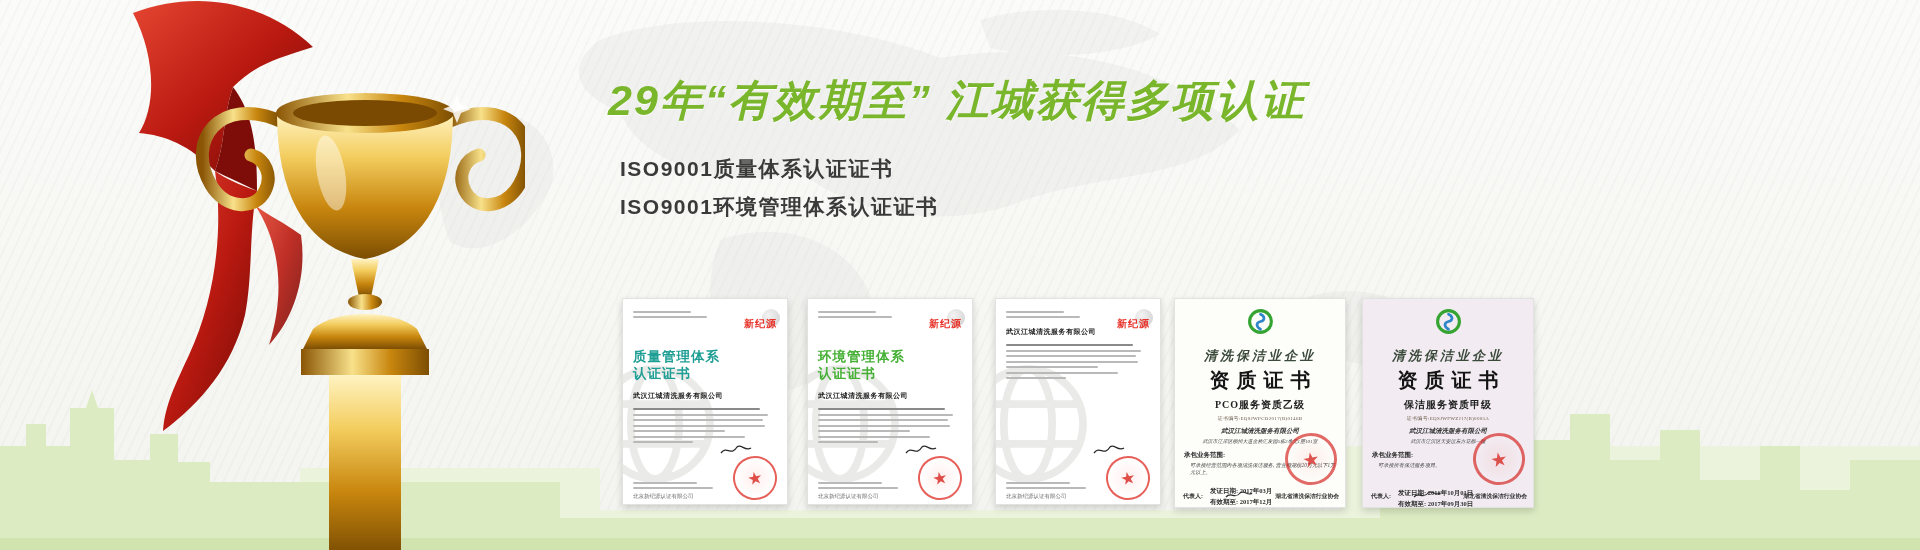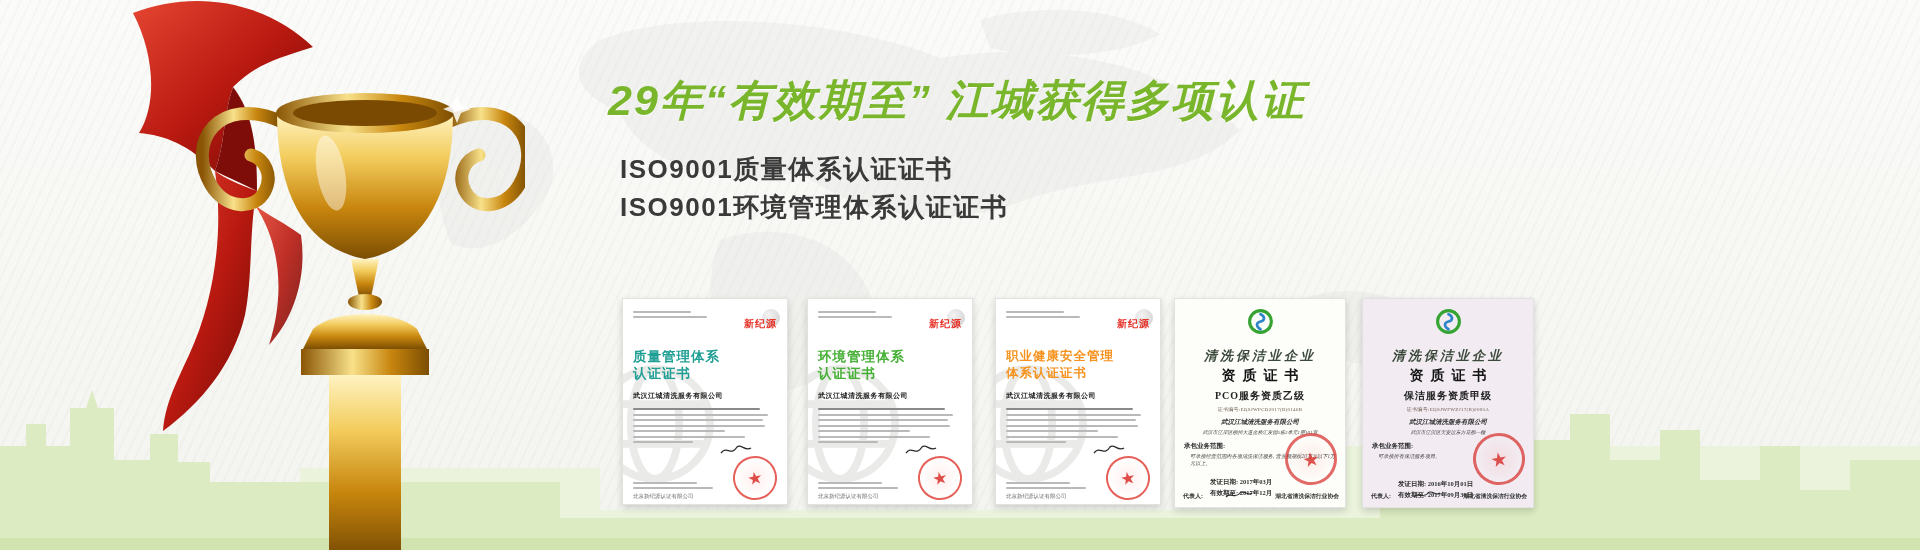--- a/index.html
+++ b/index.html
@@ -8,21 +8,21 @@
   .banner::before{content:"";position:absolute;inset:0;z-index:1;pointer-events:none;
     background:repeating-linear-gradient(115deg,rgba(60,60,60,.028) 0 2px,transparent 2px 9px);}
   .worldmap{position:absolute;left:420px;top:0;z-index:1;opacity:.5;}
   .skyline{position:absolute;left:0;bottom:0;z-index:2;}
   .trophy{position:absolute;left:105px;top:-5px;z-index:3;}
   .headline{position:absolute;left:608px;top:72px;z-index:4;font-size:43px;font-weight:800;
     font-style:italic;letter-spacing:2px;white-space:nowrap;text-shadow:0 1px 0 rgba(255,255,255,.8);}
   .cert-col{position:absolute;top:150px;z-index:4;}
   .cert-col.left{left:620px;}
   .cert-col.right{left:1100px;}
-  .cert-line{font-size:26px;font-weight:700;color:#3a3a3a;letter-spacing:1.5px;line-height:38px;white-space:nowrap;}
+  .cert-line{font-size:21px;font-weight:700;color:#3a3a3a;letter-spacing:1.5px;line-height:38px;white-space:nowrap;}
   
   .certs{position:absolute;left:622px;top:298px;width:915px;height:215px;z-index:4;}
   .cert{position:absolute;top:0;background:#fff;border:1px solid #e2e2e0;
     box-shadow:0 3px 7px rgba(0,0,0,.16);overflow:hidden;}
   .cert.iso{width:166px;height:207px;padding:8px 10px;box-sizing:border-box;}
   .cert.zizhi{width:172px;height:210px;padding:7px 9px;box-sizing:border-box;text-align:center;
     font-family:"Liberation Serif","DejaVu Serif",serif;}
   .globe-wm{position:absolute;left:-34px;bottom:14px;opacity:.75;z-index:0;}
   .iso-inner{position:relative;z-index:1;height:100%;}
   .bar{height:2px;background:#b9b9b9;margin:3.5px 0;border-radius:1px;}
@@ -36,21 +36,21 @@
   .iso-lines{margin-top:7px;}
   .iso-sig{position:absolute;right:24px;top:132px;}
   .iso-bottom{position:absolute;left:0;right:0;bottom:0;display:flex;justify-content:space-between;align-items:flex-end;}
   .iso-issuer{width:86px;}
   .iso-issuer-text{font-size:5.5px;color:#666;margin-top:2px;white-space:nowrap;}
   .seal{width:40px;height:40px;border:2.5px solid rgba(224,56,48,.8);border-radius:50%;
     display:flex;align-items:center;justify-content:center;color:rgba(217,48,42,.85);
     font-size:17px;transform:rotate(-12deg);background:radial-gradient(circle,rgba(255,120,110,.12),transparent 70%);}
   
   .zz-org{margin-top:8px;font-size:13px;color:#3c4a3c;letter-spacing:3px;font-weight:700;font-style:italic;}
-  .zz-title{margin-top:2px;font-size:14px;font-weight:800;color:#141414;letter-spacing:7px;text-indent:7px;}
+  .zz-title{margin-top:2px;font-size:20px;font-weight:800;color:#141414;letter-spacing:7px;text-indent:7px;}
   .zz-sub{margin-top:4px;font-size:10px;font-weight:800;color:#222;letter-spacing:1px;}
   .zz-no{margin-top:3px;font-size:5px;color:#6b5a4a;letter-spacing:.3px;}
   .zz-co{margin-top:6px;font-size:6.5px;font-style:italic;font-weight:700;color:#333;}
   .zz-addr{margin-top:2px;font-size:5px;font-style:italic;color:#444;}
   .zz-scope-label{margin-top:7px;text-align:left;font-size:6.5px;font-weight:800;color:#2c2c2c;}
   .zz-scope{margin-top:2px;text-align:left;font-size:5.2px;font-style:italic;color:#444;line-height:7px;padding-left:6px;}
   .zz-dates{margin-top:9px;text-align:left;padding-left:26px;font-size:6.5px;font-weight:800;color:#2c2c2c;line-height:11px;}
   .zz-seal{position:absolute;right:8px;bottom:22px;width:46px;height:46px;border:3px solid rgba(213,43,38,.7);
     border-radius:50%;display:flex;align-items:center;justify-content:center;color:rgba(213,43,38,.8);
     font-size:19px;transform:rotate(-10deg);background:radial-gradient(circle,rgba(255,120,110,.12),transparent 70%);}
@@ -234,24 +234,20 @@
       </svg>
       <div class="iso-inner">
         <div>
             <div class="bar" style="width:58px"></div>
             <div class="bar" style="width:74px"></div>
           </div>
         <div class="njy">
           <span class="njy-globe"></span>
           <span class="njy-text">新纪源</span>
         </div>
-        <div class="iso-title" style="font-size: 12.5px; color: rgb(246, 146, 30);">
-          <div>职业健康安全管理</div>
-          <div>体系认证证书</div>
-        </div>
         <div class="iso-company">武汉江城清洗服务有限公司</div>
         <div class="iso-lines">
           <div class="bar dark" style="width:88%"></div>
             <div class="bar" style="width:94%"></div>
           <div class="bar" style="width:90%"></div>
             <div class="bar" style="width:92%"></div>
           <div class="bar" style="width:64%"></div>
             <div class="bar" style="width:78%"></div>
           <div class="bar" style="width:42%"></div>
         </div>

